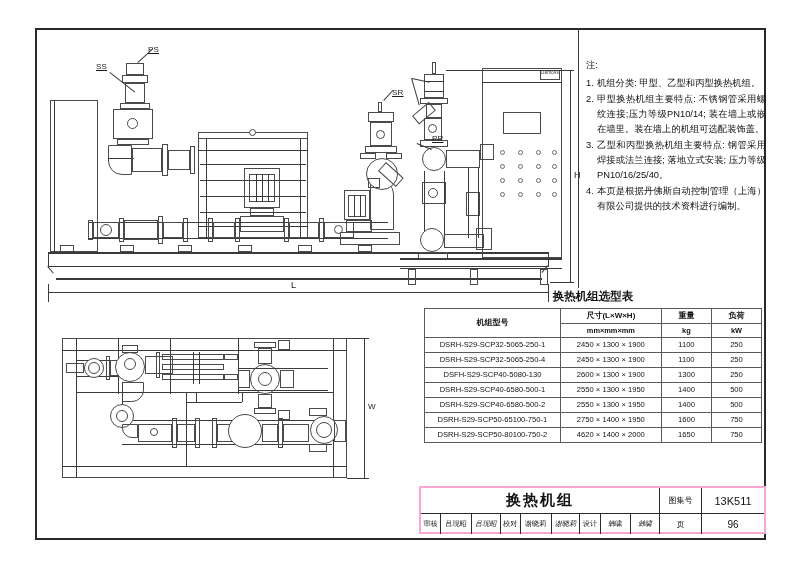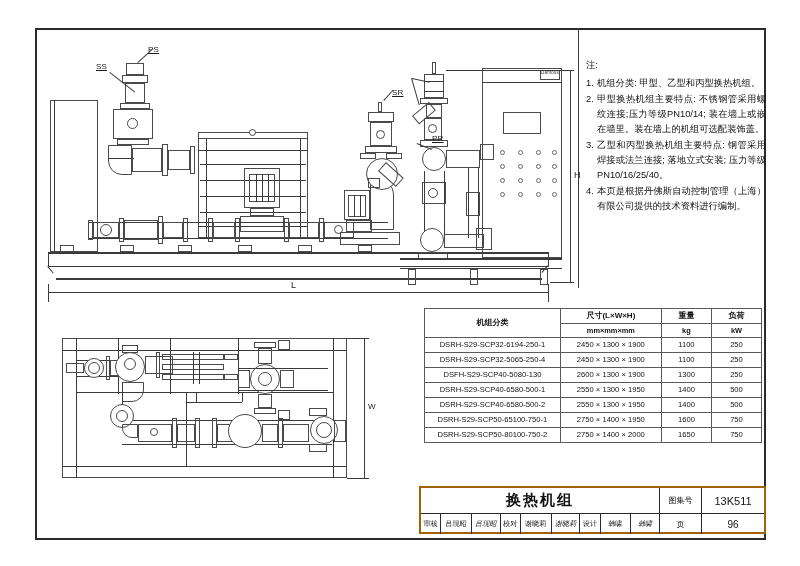--- a/index.html
+++ b/index.html
@@ -49,21 +49,21 @@
   table.sel .wt{width:48px;}
   table.sel .ld{width:48px;margin-top:32px;}
   table.sel .unitrow td{font-size:7.4px;height:13px;line-height:13px;}
 
   
   .plan-cap{position:absolute;left:110px;top:492px;width:230px;text-align:center;
             font-size:10.5px;font-weight:bold;color:#111;}
 
   
   .tblock{position:absolute;left:419px;top:486px;width:347px;height:48px;
-          border:2px solid #a16207;box-sizing:border-box;background:#fff;}
+          border:2px solid #f9a8d4;box-sizing:border-box;background:#fff;}
   .tb-name{position:absolute;left:0;top:0;width:239px;height:26px;
            display:flex;align-items:center;justify-content:center;
            font-size:15px;font-weight:bold;letter-spacing:2px;
            border-right:1px solid #2a2a2a;border-bottom:1px solid #2a2a2a;box-sizing:border-box;}
   .tb-atlaslbl{position:absolute;left:239px;top:0;width:42px;height:26px;
            display:flex;align-items:center;justify-content:center;font-size:8px;
            border-right:1px solid #2a2a2a;border-bottom:1px solid #2a2a2a;box-sizing:border-box;}
   .tb-atlasval{position:absolute;left:281px;top:0;width:62px;height:26px;
            display:flex;align-items:center;justify-content:center;font-size:11px;
            border-bottom:1px solid #2a2a2a;box-sizing:border-box;}
@@ -373,38 +373,39 @@
 
     <div class="dimline" style="left:302px;top:10px;width:1px;height:140px;background:#3a3a3a;"></div>
     <div class="dimtickh" style="left:299px;top:10px;"></div>
     <div class="dimtickh" style="left:299px;top:150px;"></div>
     <div class="ln hl" style="left:285px;top:10px;width:22px;"></div>
     <div class="ln hl" style="left:285px;top:150px;width:22px;"></div>
     <div class="lbl" style="left:306px;top:74px;font-size:8px;">W</div>
   </div>
 
 
+  <div class="tbl-title">换热机组选型表</div>
 
   <table class="sel">
     <thead>
       <tr>
-        <td class="model" rowspan="2">机组分类</td>
+        <td class="model" rowspan="2">机组型号</td>
         <td class="dim">尺寸(L×W×H)</td>
         <td class="wt">重量</td>
         <td class="ld">负荷</td>
       </tr>
       <tr class="unitrow">
         <td>mm×mm×mm</td>
         <td>kg</td>
         <td>kW</td>
       </tr>
     </thead>
     <tbody>
       <tr>
-        <td>DSRH-S29-SCP32-6194-250-1</td>
+        <td>DSRH-S29-SCP32-5065-250-1</td>
         <td>2450 × 1300 × 1900</td>
         <td>1100</td>
         <td>250</td>
       </tr>
       <tr>
         <td>DSRH-S29-SCP32-5065-250-4</td>
         <td>2450 × 1300 × 1900</td>
         <td>1100</td>
         <td>250</td>
       </tr>
@@ -427,21 +428,21 @@
         <td>500</td>
       </tr>
       <tr>
         <td>DSRH-S29-SCP50-65100-750-1</td>
         <td>2750 × 1400 × 1950</td>
         <td>1600</td>
         <td>750</td>
       </tr>
       <tr>
         <td>DSRH-S29-SCP50-80100-750-2</td>
-        <td>2750 × 1400 × 2000</td>
+        <td>4620 × 1400 × 2000</td>
         <td>1650</td>
         <td>750</td>
       </tr>
     </tbody>
   </table>
 
   <div class="tblock">
     <div class="tb-name">换热机组</div>
     <div class="tb-atlaslbl">图集号</div>
     <div class="tb-atlasval">13K511</div>

